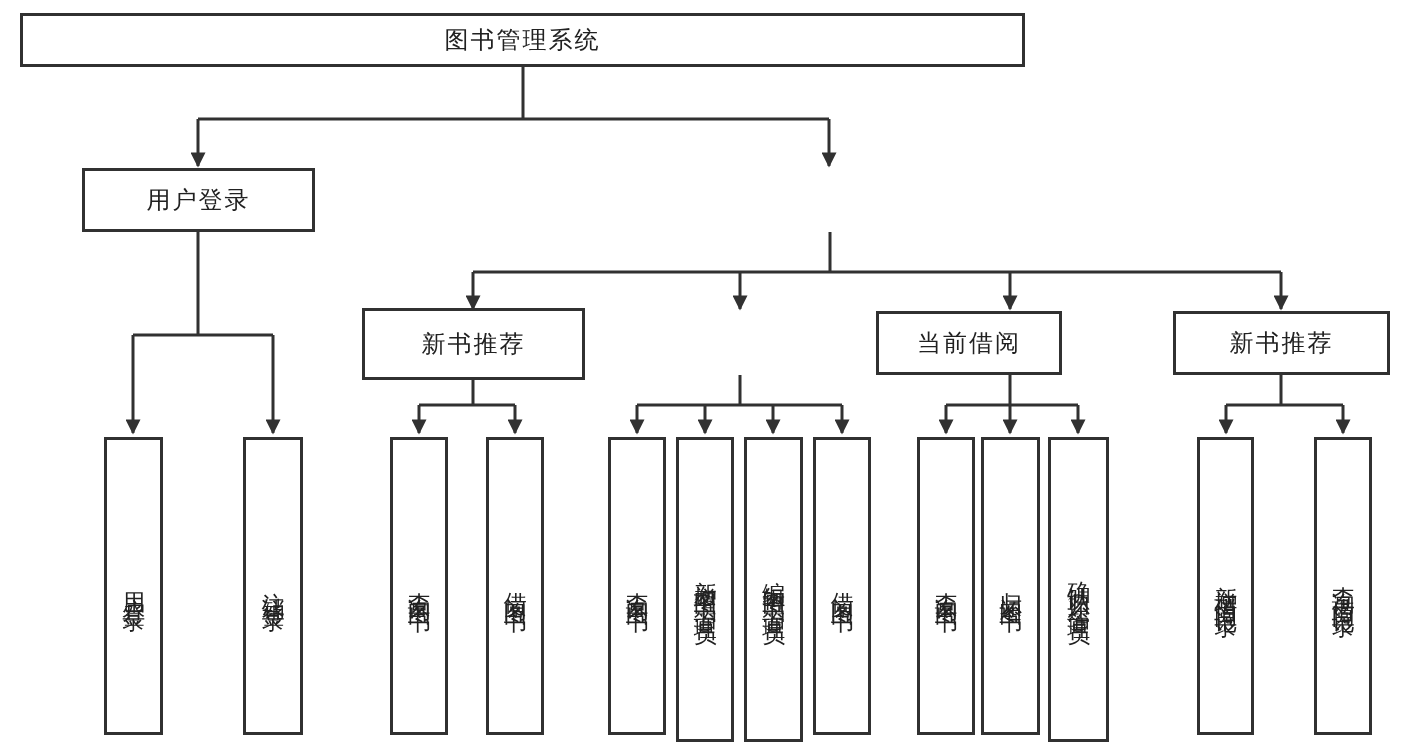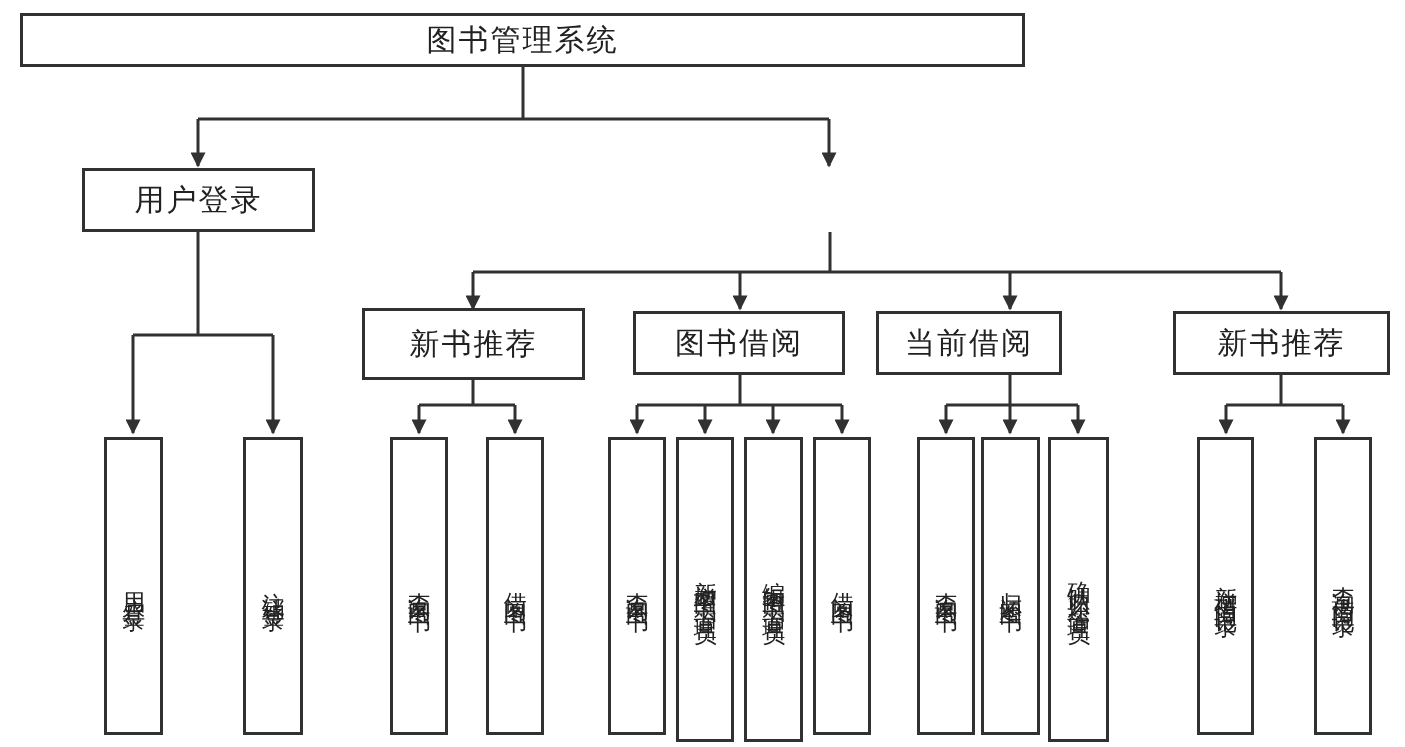--- a/index.html
+++ b/index.html
@@ -6,21 +6,21 @@
   .stage{
     position:relative;width:1405px;height:747px;background:#ffffff;
     font-family:"Liberation Sans","DejaVu Sans",sans-serif;overflow:hidden;
   }
   svg.wires{position:absolute;left:0;top:0;width:1405px;height:747px;z-index:1;}
   .node{
     position:absolute;background:#ffffff;border:3px solid #313131;
     box-sizing:border-box;display:flex;align-items:center;justify-content:center;
     color:#212121;z-index:2;
   }
-  .node.h span{font-size:30px;letter-spacing:2px;white-space:nowrap;}
+  .node.h span{font-size:24px;letter-spacing:2px;white-space:nowrap;}
   .node.v span{
     writing-mode:vertical-rl;text-orientation:mixed;
     font-size:23px;letter-spacing:6px;line-height:1.2;white-space:nowrap;
   }
   .watermark{
     position:absolute;right:12px;bottom:10px;z-index:5;
     font-size:17px;color:#b4b4b4;letter-spacing:0.5px;white-space:nowrap;
   }
 </style>
 </head>
@@ -76,23 +76,20 @@
     <span>图书管理系统</span>
   </div>
 
   <div class="node h" style="left:82px;top:168px;width:233px;height:64px">
     <span>用户登录</span>
   </div>
 
   <div class="node h" style="left:362px;top:308px;width:223px;height:72px">
     <span>新书推荐</span>
   </div>
-  <div class="node h" style="left:633px;top:311px;width:212px;height:64px">
-    <span>图书借阅</span>
-  </div>
   <div class="node h" style="left:876px;top:311px;width:186px;height:64px">
     <span>当前借阅</span>
   </div>
   <div class="node h" style="left:1173px;top:311px;width:217px;height:64px">
     <span>新书推荐</span>
   </div>
 
   <div class="node v" style="left:104px;top:437px;width:59px;height:298px">
     <span>用户登录</span>
   </div>

